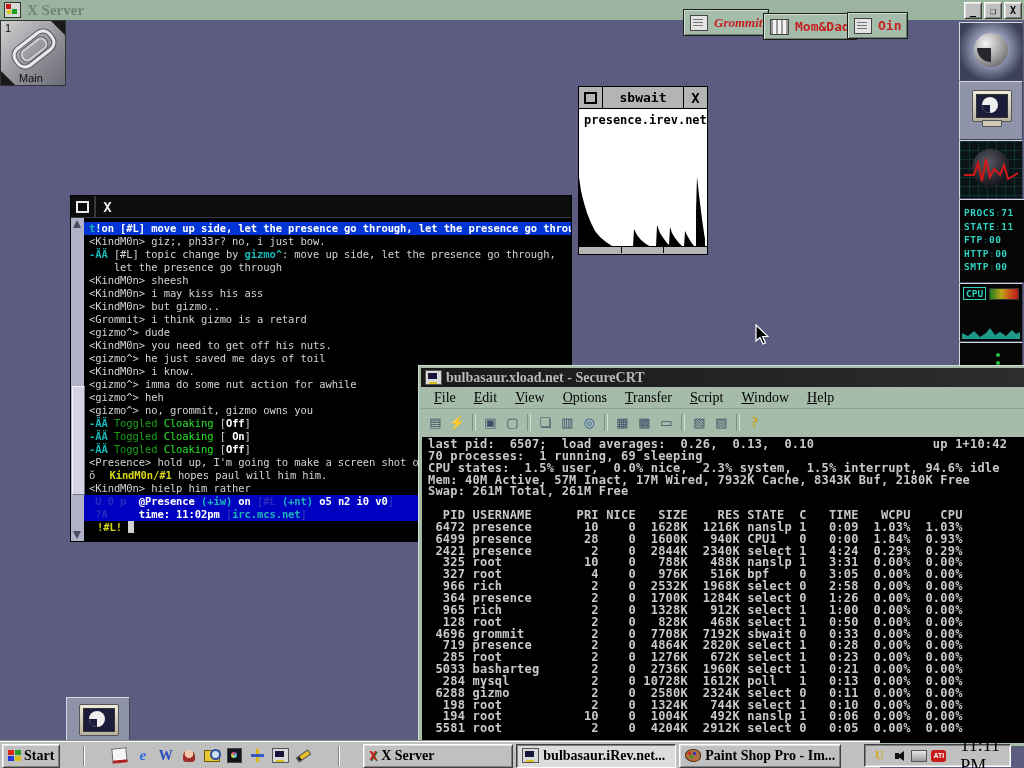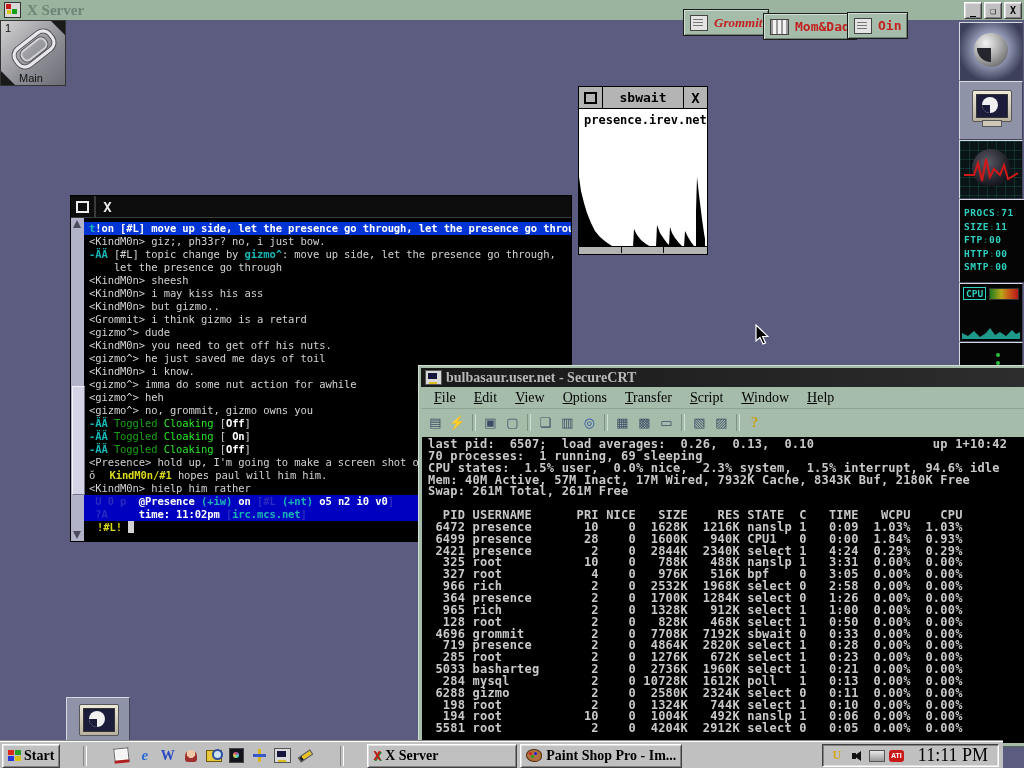--- a/index.html
+++ b/index.html
@@ -119,21 +119,21 @@
   .tbicon{width:21px;height:19px;display:flex;align-items:center;justify-content:center;
           font-size:13px;color:#3c4e66;}
   .tbsep{width:2px;height:17px;margin:0 3px;border-left:1px solid #7d937f;border-right:1px solid #cfdfd2;}
   .tb-help{color:#caa016;font-weight:bold;font-family:"Liberation Serif",serif;font-size:15px;}
   .tb-quick-connect{color:#caa016;}
   .tb-find{color:#2a4ea0;}
   .crt-screen{position:absolute;left:3px;top:71px;right:0;bottom:3px;background:#000;overflow:hidden;}
   .crt-pre{margin:0;padding:2px 0 0 6px;font-family:"DejaVu Sans Mono",monospace;font-weight:bold;
       font-size:12px;line-height:11.85px;letter-spacing:0.2px;color:#c9c9c9;white-space:pre;}
   
-  .taskbar{left:0;top:741px;width:1003px;height:27px;background:#c0c0c0;border-top:1px solid #ffffff;
+  .taskbar{left:0;top:741px;width:880px;height:27px;background:#c0c0c0;border-top:1px solid #ffffff;
       box-shadow:0 -1px 0 #868686;display:flex;align-items:center;gap:20px;}
   .start{margin-left:2px;height:22px;display:flex;align-items:center;gap:3px;padding:0 5px;}
   .start-label{font-family:"Liberation Serif",serif;font-weight:bold;font-size:14px;}
   .flag{width:13px;height:12px;display:grid;grid-template-columns:6px 6px;grid-template-rows:5px 5px;gap:1px;}
   .flag i{display:block;}
   .tb-groove{width:2px;height:20px;margin:0 3px;border-left:1px solid #868686;border-right:1px solid #ffffff;}
   .ql{width:23px;height:21px;display:flex;align-items:center;justify-content:center;font-size:13px;font-weight:bold;}
   .task{height:22px;display:flex;align-items:center;gap:4px;padding:0 5px;margin-right:3px;
         font-family:"Liberation Serif",serif;font-weight:bold;font-size:14px;white-space:nowrap;overflow:hidden;}
   .task.active{background:#dcdcdc;border-color:#404040 #ffffff #ffffff #404040;
@@ -209,21 +209,21 @@
   <div class="mon-base"></div>
 </div>
 <div class="abs tile grid-tile z-desk" style="top:140px;height:57px;">
   <div class="globe"></div>
   <svg width="62" height="57" style="position:absolute;left:0;top:0">
     <polyline points="4,34 14,34 18,22 22,40 26,18 30,36 34,28 40,34 44,24 48,38 58,32" fill="none" stroke="#d01818" stroke-width="2"></polyline>
   </svg>
 </div>
 <div class="abs tile panel z-desk" style="top:199px;height:76px;" id="dock-stats">
     <div><span>PROCS</span><span class="dim">:</span><span>71</span></div>
-    <div><span>SIZE</span><span class="dim">:</span><span>11</span></div>
+    <div><span>STATE</span><span class="dim">:</span><span>11</span></div>
     <div><span>FTP</span><span class="dim">:</span><span>00</span></div>
     <div><span>HTTP</span><span class="dim">:</span><span>00</span></div>
     <div><span>SMTP</span><span class="dim">:</span><span>00</span></div>
   </div>
 <div class="abs tile cpu-tile z-desk" style="top:283px;height:57px;">
   <div class="cpu-row">
     <span class="cpu-lab">CPU</span>
     <span class="cpu-bar"></span>
   </div>
   <svg width="58" height="36" style="margin:2px 0 0 2px">
@@ -281,21 +281,21 @@
       <div class="rx-thumb"></div>
       <i class="rx-arrow-dn"></i>
     </div>
     <div class="rx-screen" id="rx-screen"><div class="rx-line rx-inv"><span class="c-cy">t</span><span class="c-wi">!on [#L] move up side, let the presence go through, let the presence go throu</span></div><div class="rx-line"><span class="c-n">&lt;KindM0n&gt; giz;, ph33r? no, i just bow.</span></div><div class="rx-line"><span class="c-cy">-ÄÄ</span><span class="c-n"> [#L] topic change by </span><span class="c-cy">gizmo^</span><span class="c-n">: move up side, let the presence go through,</span></div><div class="rx-line"><span class="c-n">    let the presence go through</span></div><div class="rx-line"><span class="c-n">&lt;KindM0n&gt; sheesh</span></div><div class="rx-line"><span class="c-n">&lt;KindM0n&gt; i may kiss his ass</span></div><div class="rx-line"><span class="c-n">&lt;KindM0n&gt; but gizmo..</span></div><div class="rx-line"><span class="c-n">&lt;Grommit&gt; i think gizmo is a retard</span></div><div class="rx-line"><span class="c-n">&lt;gizmo^&gt; dude</span></div><div class="rx-line"><span class="c-n">&lt;KindM0n&gt; you need to get off his nuts.</span></div><div class="rx-line"><span class="c-n">&lt;gizmo^&gt; he just saved me days of toil</span></div><div class="rx-line"><span class="c-n">&lt;KindM0n&gt; i know.</span></div><div class="rx-line"><span class="c-n">&lt;gizmo^&gt; imma do some nut action for awhile</span></div><div class="rx-line"><span class="c-n">&lt;gizmo^&gt; heh</span></div><div class="rx-line"><span class="c-n">&lt;gizmo^&gt; no, grommit, gizmo owns you</span></div><div class="rx-line"><span class="c-cy">-ÄÄ</span><span class="c-gr"> Toggled </span><span class="c-GR">Cloaking</span><span class="c-n"> [</span><span class="c-wb">Off</span><span class="c-n">]</span></div><div class="rx-line"><span class="c-cy">-ÄÄ</span><span class="c-gr"> Toggled </span><span class="c-GR">Cloaking</span><span class="c-n"> [</span><span class="c-wb"> On</span><span class="c-n">]</span></div><div class="rx-line"><span class="c-cy">-ÄÄ</span><span class="c-gr"> Toggled </span><span class="c-GR">Cloaking</span><span class="c-n"> [</span><span class="c-wb">Off</span><span class="c-n">]</span></div><div class="rx-line"><span class="c-n">&lt;Presence&gt; hold up, I'm going to make a screen shot of</span></div><div class="rx-line"><span class="c-n">ŏ </span><span class="c-yb">KindM0n/#1</span><span class="c-n"> hopes paul will him him.</span></div><div class="rx-line"><span class="c-n">&lt;KindM0n&gt; hielp him rather</span></div><div class="rx-line rx-bar"><span class="c-db"> U 0 p  </span><span class="c-wb">@Presence </span><span class="c-cy">(+iw)</span><span class="c-wb"> on </span><span class="c-db">[#L </span><span class="c-cy">(+nt)</span><span class="c-wb"> o5 n2 i0 v0</span><span class="c-db">]</span></div><div class="rx-line rx-bar"><span class="c-db"> ?A     </span><span class="c-wb">time: 11:02pm </span><span class="c-db">[</span><span class="c-cy">irc.mcs.net</span><span class="c-db">]</span><span class="c-wb">                            act: 3</span></div><div class="rx-line"><span class="c-yb">!#L! </span><span class="c-cur"> </span></div></div>
   </div>
 </div>
 
 <div class="abs crt z-win3">
   <div class="crt-title">
     <span class="ico-term"></span>
-    <span class="crt-title-text">bulbasaur.user.net - SecureCRT</span>
+    <span class="crt-title-text">bulbasaur.xload.net - SecureCRT</span>
   </div>
   <div class="crt-menubar" id="crt-menus">
       <div class="menu-item"><u>F</u>ile</div>
       <div class="menu-item"><u>E</u>dit</div>
       <div class="menu-item"><u>V</u>iew</div>
       <div class="menu-item"><u>O</u>ptions</div>
       <div class="menu-item"><u>T</u>ransfer</div>
       <div class="menu-item"><u>S</u>cript</div>
       <div class="menu-item"><u>W</u>indow</div>
       <div class="menu-item"><u>H</u>elp</div>
@@ -388,20 +388,24 @@
       <div class="ql">
         <i class="ql-pencil"></i>
       </div>
     </div>
   <div class="tb-groove"></div>
   <div id="tasks" style="display:flex;align-items:center;">
       <div class="task raised" style="width: 138px;">
         <span class="xtask-glyph">X</span>
         <span>X Server</span>
       </div>
+      <div class="task sunken active" style="width: 148px;">
+        <span class="ico-term"></span>
+        <span>bulbasaur.iRev.net...</span>
+      </div>
       <div class="task raised" style="width: 150px;">
         <span class="ql-palette"></span>
         <span>Paint Shop Pro - Im...</span>
       </div>
     </div>
   <div class="tray sunken">
     <span id="tray-icons" style="display:flex;gap:4px;align-items:center;">
         <span class="tray-ico ti-u-app">U</span>
         <span class="tray-ico ti-volume"></span>
         <span class="tray-ico ti-device"></span>

